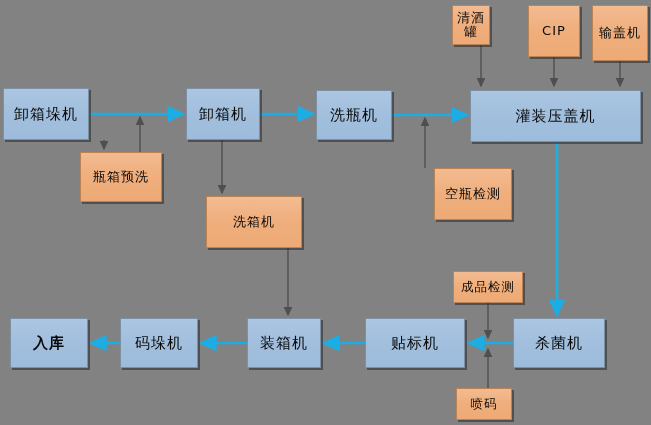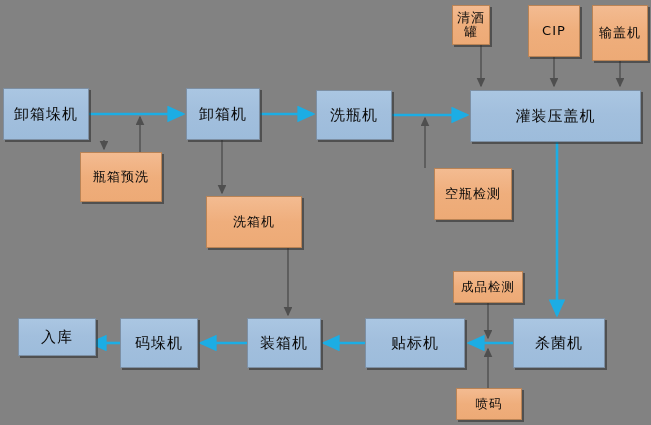--- a/index.html
+++ b/index.html
@@ -106,33 +106,33 @@
     <span class="sm">空瓶检测</span>
   </div>
   <div class="node orange" style="left:206px;top:196px;width:96px;height:52px;">
     <span class="sm">洗箱机</span>
   </div>
 
   <div class="node orange" style="left:453px;top:271px;width:70px;height:32px;">
     <span class="xs">成品检测</span>
   </div>
 
-  <div class="node blue" style="left:18px;top:318px;width:78px;height:38px;">
+  <div class="node blue" style="left:10px;top:318px;width:78px;height:50px;font-weight:bold;">
     <span>入库</span>
   </div>
   <div class="node blue" style="left:120px;top:318px;width:78px;height:50px;">
     <span>码垛机</span>
   </div>
   <div class="node blue" style="left:247px;top:318px;width:74px;height:50px;">
     <span>装箱机</span>
   </div>
   <div class="node blue" style="left:365px;top:318px;width:100px;height:50px;">
     <span>贴标机</span>
   </div>
   <div class="node blue" style="left:513px;top:318px;width:92px;height:50px;">
     <span>杀菌机</span>
   </div>
 
-  <div class="node orange" style="left:456px;top:388px;width:66px;height:32px;text-align:right;">
+  <div class="node orange" style="left:456px;top:388px;width:56px;height:32px;text-align:right;">
     <span class="xs">喷码</span>
   </div>
 
 </div>
 
 </body></html>

